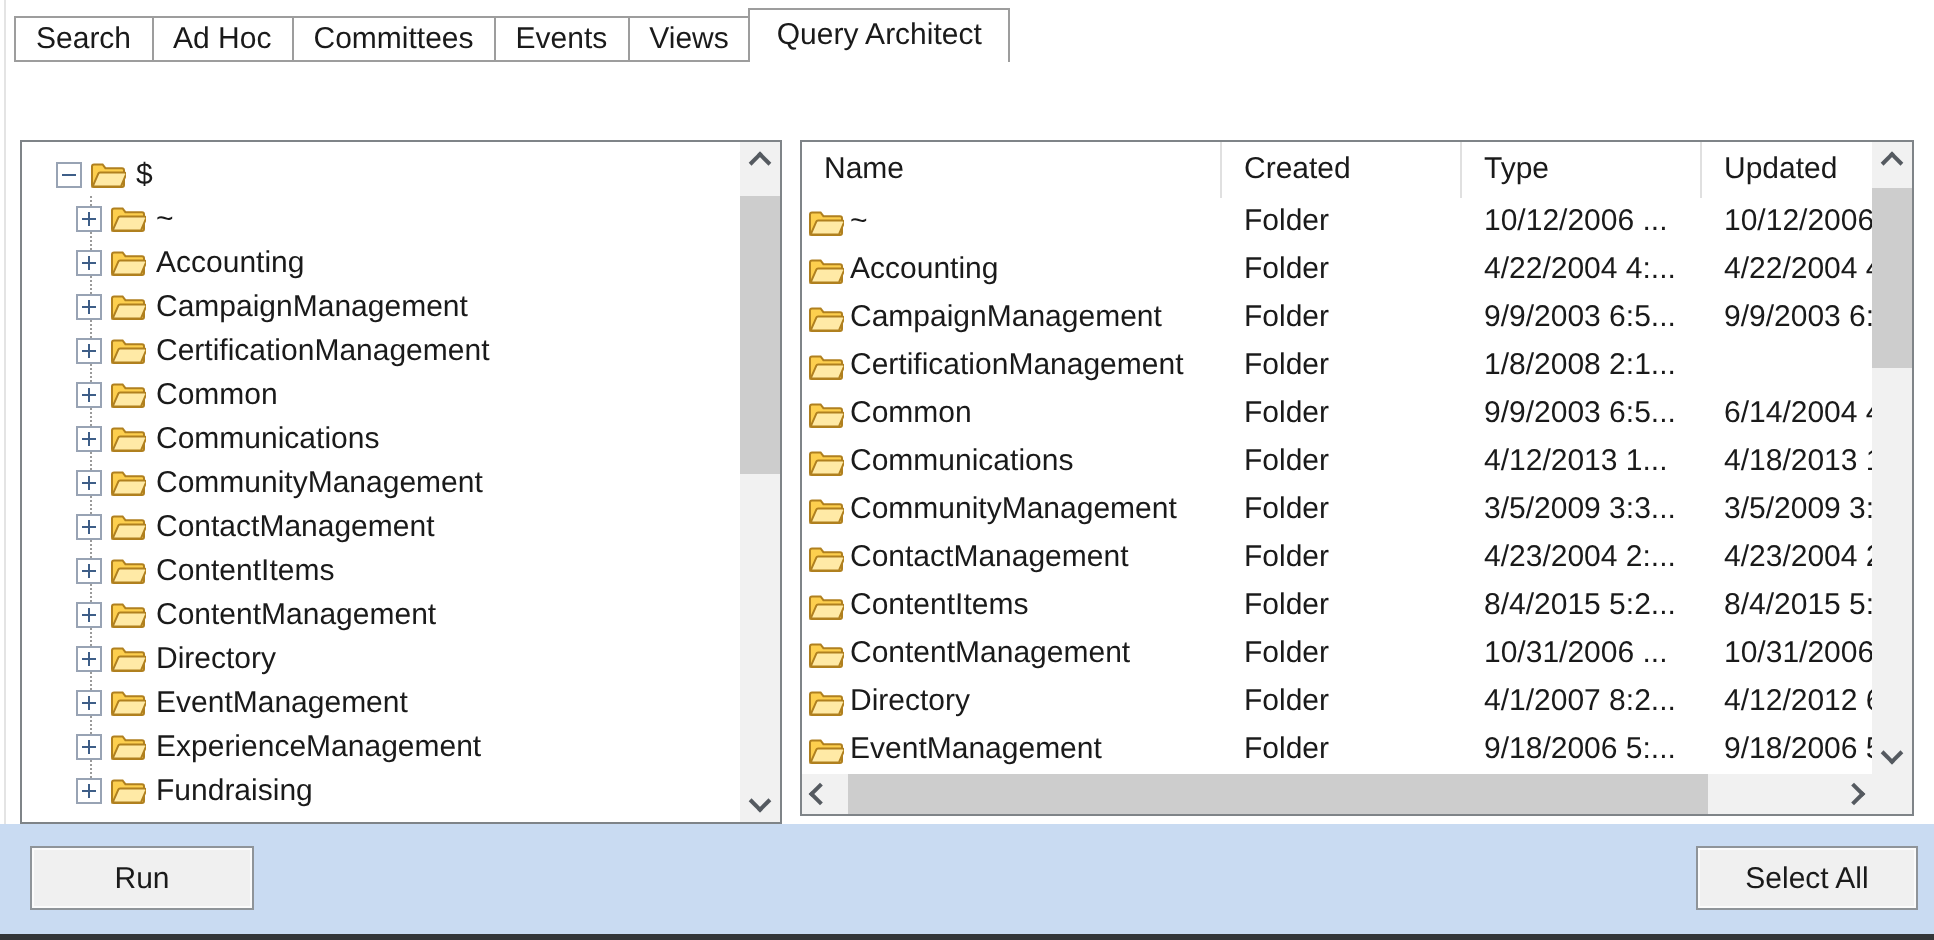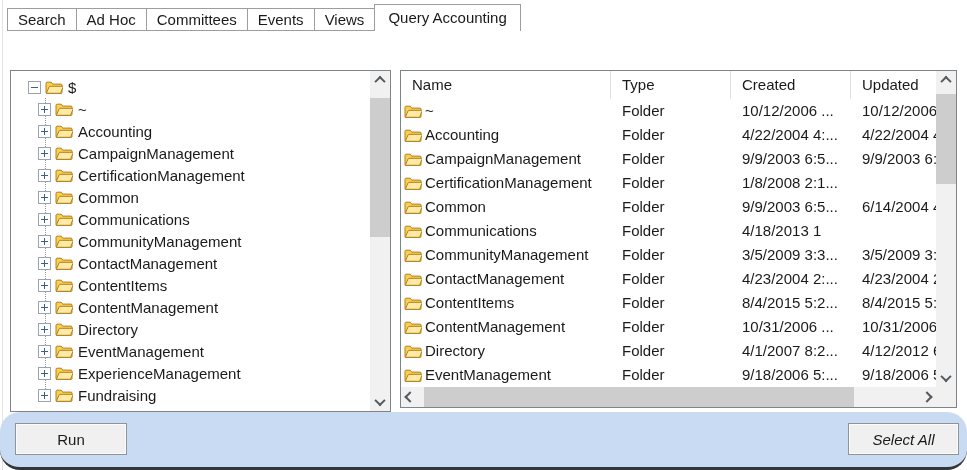--- a/index.html
+++ b/index.html
@@ -54,41 +54,41 @@
   .lcell.name { width:210px; display:flex; align-items:center; padding-left:3px; }
   .lcell.type { width:120px; padding-left:11px; }
   .lcell.created { width:120px; padding-left:11px; }
   .lcell.updated { flex:1 0 auto; padding-left:11px; }
   .lcell.name .fi { margin-left:0; }
   .lcell.name span { margin-left:3px; }
   .corner { position:absolute; right:0; bottom:0; width:20px; height:20px; background:#f1f1f1; }
 
   
   .bottom-bar { position:absolute; left:0; top:412px; width:967px; height:58px;
-    background:#c9dbf2; border-bottom:3px solid #333638;border-radius:20px; }
+    background:#c9dbf2; border-bottom:3px solid #333638; }
   .btn { position:absolute; top:11px; height:32px; background:#f0f0f0;
     border:1px solid #8f9499; box-shadow:inset 0 0 0 1px #fbfbfb;
     font-family:"Liberation Sans", sans-serif; font-size:15px; color:#1a1a1a;
     display:flex; align-items:center; justify-content:center; cursor:default; }
   .btn-run { left:15px; width:112px; }
-  .btn-select-all { left:848px; width:111px;font-style:italic; }
+  .btn-select-all { left:848px; width:111px; }
 </style>
 </head>
 <body>
 
 <div class="app">
   <div class="edge-line"></div>
 
   <div class="tabstrip">
     <div class="tab">Search</div>
     <div class="tab">Ad Hoc</div>
     <div class="tab">Committees</div>
     <div class="tab">Events</div>
     <div class="tab">Views</div>
-    <div class="tab active">Query Accounting</div>
+    <div class="tab active">Query Architect</div>
   </div>
 
   <div class="panel tree-panel">
     <div class="tree-body">
       <div class="tree-vline"></div>
 
       <div class="trow" style="top:5px; padding-left:17px;">
         <span class="ebox"></span>
         <svg class="fi" viewBox="0 0 18 14">
             <path d="M1 3.2c0-.6.4-1 1-1h4.3l1.4 1.9H16c.6 0 1 .4 1 1v7.4c0 .6-.4 1-1 1H2c-.6 0-1-.4-1-1z" fill="#fdcf4e" stroke="#b0801f"></path>
@@ -226,22 +226,22 @@
       <div class="sb-thumb" style="top:27px; left:0; width:20px; height:139px;"></div>
       <div class="sb-btn" style="bottom:0;">
           <span class="chev down"></span>
         </div>
     </div>
   </div>
 
   <div class="panel list-panel">
     <div class="lheader">
       <div class="hcell c-name">Name</div>
+      <div class="hcell c-created">Created</div>
       <div class="hcell c-type">Type</div>
-      <div class="hcell c-created">Created</div>
       <div class="hcell c-updated">Updated</div>
     </div>
 
     <div class="lrows">
       <div class="lrow">
           <div class="lcell name">
             <svg class="fi" viewBox="0 0 18 14">
               <path d="M1 3.2c0-.6.4-1 1-1h4.3l1.4 1.9H16c.6 0 1 .4 1 1v7.4c0 .6-.4 1-1 1H2c-.6 0-1-.4-1-1z" fill="#fdcf4e" stroke="#b0801f"></path>
               <path d="M1.3 13.3 4.1 6.9c.2-.4.5-.6.9-.6h12.3c.6 0 .9.5.7 1l-2.3 5.4c-.2.4-.5.6-.9.6z" fill="#ffeaa6" stroke="#b0801f"></path>
             </svg>
@@ -300,20 +300,21 @@
         </div>
       <div class="lrow">
           <div class="lcell name">
             <svg class="fi" viewBox="0 0 18 14">
               <path d="M1 3.2c0-.6.4-1 1-1h4.3l1.4 1.9H16c.6 0 1 .4 1 1v7.4c0 .6-.4 1-1 1H2c-.6 0-1-.4-1-1z" fill="#fdcf4e" stroke="#b0801f"></path>
               <path d="M1.3 13.3 4.1 6.9c.2-.4.5-.6.9-.6h12.3c.6 0 .9.5.7 1l-2.3 5.4c-.2.4-.5.6-.9.6z" fill="#ffeaa6" stroke="#b0801f"></path>
             </svg>
             <span>Communications</span>
           </div>
           <div class="lcell type">Folder</div>
+          <div class="lcell created">4/12/2013 1...</div>
           <div class="lcell updated">4/18/2013 1</div>
         </div>
       <div class="lrow">
           <div class="lcell name">
             <svg class="fi" viewBox="0 0 18 14">
               <path d="M1 3.2c0-.6.4-1 1-1h4.3l1.4 1.9H16c.6 0 1 .4 1 1v7.4c0 .6-.4 1-1 1H2c-.6 0-1-.4-1-1z" fill="#fdcf4e" stroke="#b0801f"></path>
               <path d="M1.3 13.3 4.1 6.9c.2-.4.5-.6.9-.6h12.3c.6 0 .9.5.7 1l-2.3 5.4c-.2.4-.5.6-.9.6z" fill="#ffeaa6" stroke="#b0801f"></path>
             </svg>
             <span>CommunityManagement</span>
           </div>

